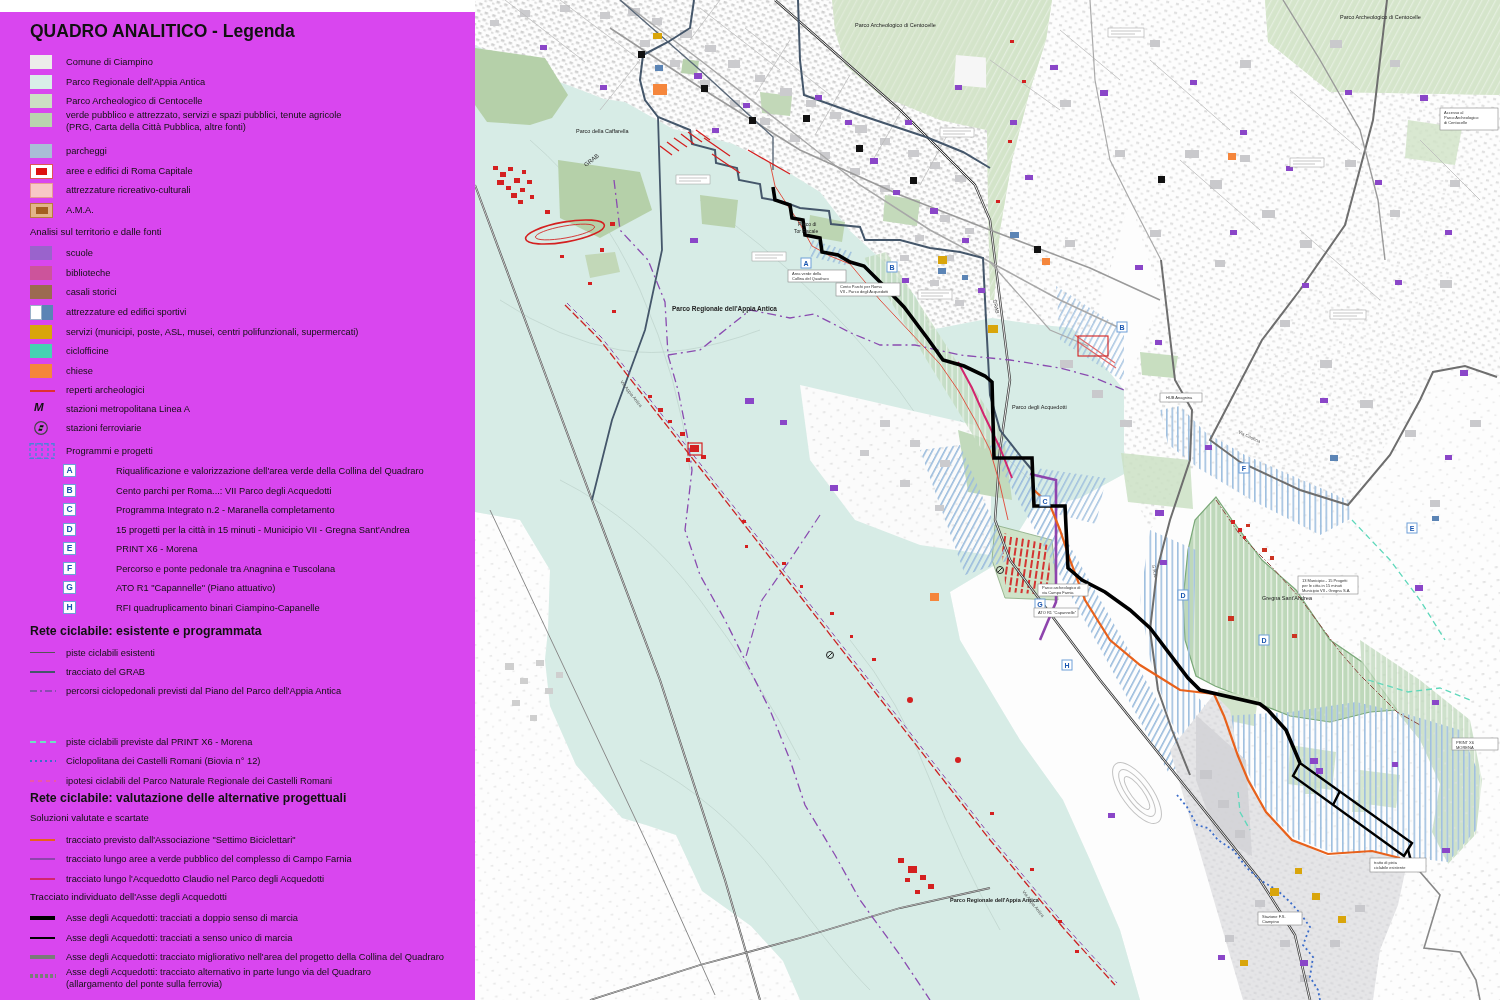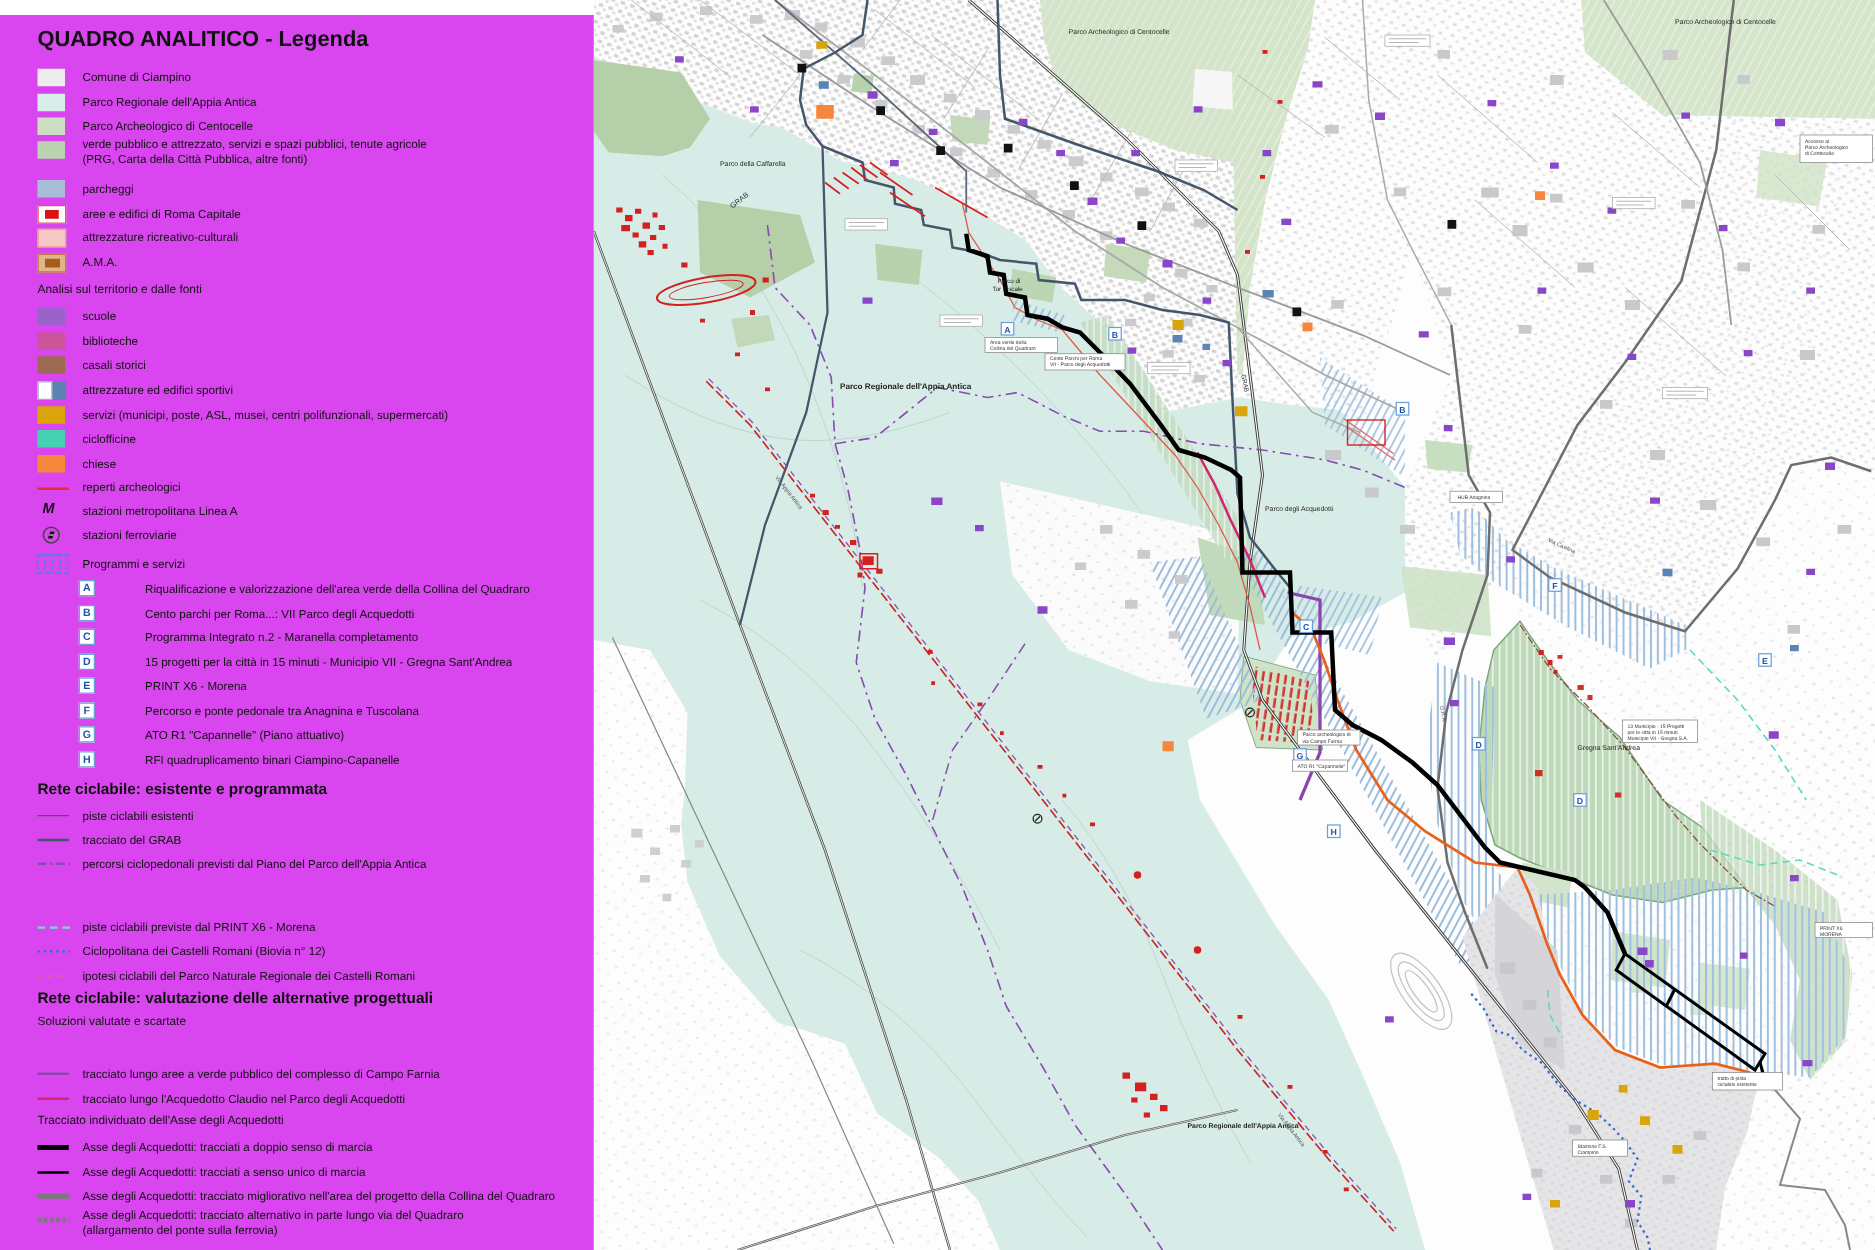--- a/index.html
+++ b/index.html
@@ -124,21 +124,21 @@
       <span class="tx">stazioni ferroviarie</span>
     </div>
 
 <div class="it" style="top:430px">
       <svg style="position:absolute;left:29px;top:0" width="26" height="18">
         <g stroke="#4d82d8" stroke-width="1.4" fill="none" stroke-dasharray="3 2">
           <path d="M1 1 V17 M7 1 V17 M13 1 V17 M19 1 V17 M25 1 V17"></path>
           <path d="M1 1.7 H25 M1 16.3 H25" stroke-dasharray="4 3"></path>
         </g>
       </svg>
-      <span class="tx" style="top:4px">Programmi e servizi</span>
+      <span class="tx" style="top:4px">Programmi e progetti</span>
     </div>
 
 <div class="lbox" style="top:452px">A</div>
     <div class="ltx" style="top:454px">Riqualificazione e valorizzazione dell'area verde della Collina del Quadraro</div>
 
 <div class="lbox" style="top:472px">B</div>
     <div class="ltx" style="top:474px">Cento parchi per Roma...: VII Parco degli Acquedotti</div>
 
 <div class="lbox" style="top:491px">C</div>
     <div class="ltx" style="top:493px">Programma Integrato n.2  - Maranella completamento</div>
@@ -196,20 +196,24 @@
       <svg style="position:absolute;left:30px;top:6px" width="26" height="4">
         <path d="M0 2 H26" stroke="#ec56a8" stroke-width="2" stroke-dasharray="4 4"></path>
       </svg>
       <span class="tx">ipotesi ciclabili del Parco Naturale Regionale dei Castelli Romani</span>
     </div>
 
 <div class="hd2" style="top:779px">Rete ciclabile: valutazione delle alternative progettuali</div>
 
 <div class="hd" style="top:800px">Soluzioni valutate e scartate</div>
 
+<div class="it" style="top:820px">
+      <span class="ln" style="top:7px;border-top:2.6px solid #e8611b"></span>
+      <span class="tx">tracciato previsto dall'Associazione "Settimo Biciclettari"</span>
+    </div>
 
 <div class="it" style="top:839px">
       <span class="ln" style="top:7px;border-top:2.6px solid #8e44ad"></span>
       <span class="tx">tracciato lungo aree a verde pubblico del complesso di Campo Farnia</span>
     </div>
 
 <div class="it" style="top:859px">
       <span class="ln" style="top:7px;border-top:2.6px solid #d2256e"></span>
       <span class="tx">tracciato lungo l'Acquedotto Claudio nel Parco degli Acquedotti</span>
     </div>

